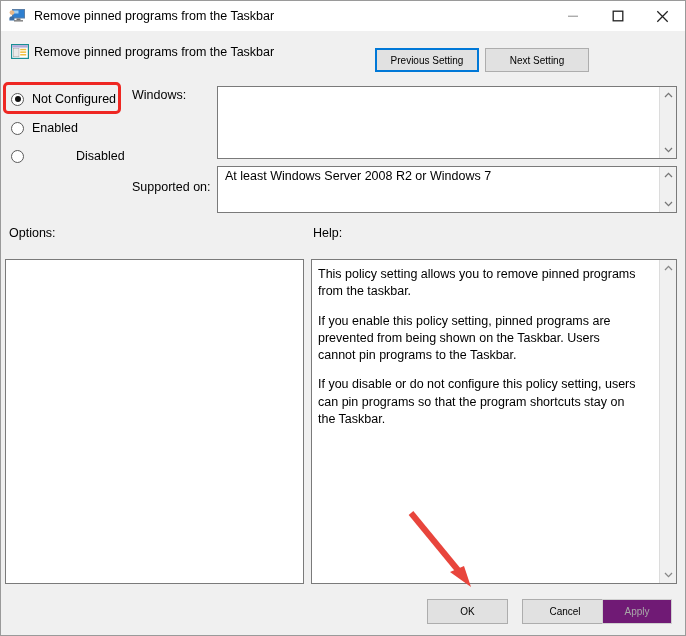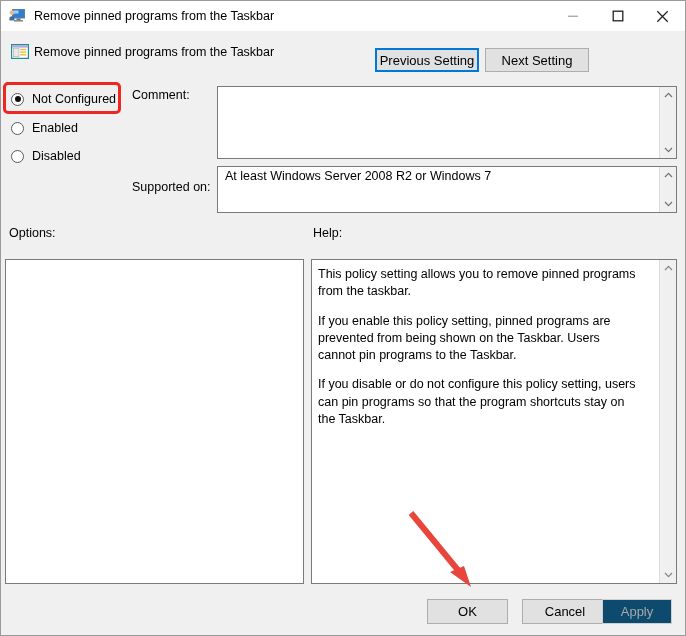--- a/index.html
+++ b/index.html
@@ -79,21 +79,21 @@
     position: absolute;
     left: 33px; top: 13px;
     font-size: 12.5px;
     white-space: nowrap;
   }
   .btn {
     box-sizing: border-box;
     background: #e1e1e1;
     border: 1px solid #adadad;
     font-family: "Liberation Sans", sans-serif;
-    font-size: 13px;
+    font-size: 10px;
     color: #000;
     text-align: center;
     display: flex;
     align-items: center;
     justify-content: center;
     padding: 0;
     cursor: default;
   }
   .btn-prev {
     position: absolute;
@@ -111,21 +111,21 @@
   
   .radio-row {
     position: absolute;
     left: 10px;
     display: flex;
     align-items: center;
     height: 18px;
   }
   .radio-row.r1 { top: 89px; }
   .radio-row.r2 { top: 118px; }
-  .radio-row.r3 { top: 146px; }
+  .radio-row.r3 { top: 146px; gap: 44px; }
   .radio-outer {
     width: 13px; height: 13px;
     box-sizing: border-box;
     border: 1px solid #5a5a5a;
     border-radius: 50%;
     background: #fff;
     position: relative;
     flex: none;
   }
   .radio-outer.checked::after {
@@ -227,21 +227,21 @@
     position: absolute;
     left: 521px; top: 598px;
     width: 86px; height: 25px;
   }
   .btn-apply {
     position: absolute;
     left: 601px; top: 598px;
     width: 70px; height: 25px;
     color: #a8a8a8;
     border-color: #cfcfcf;
-    background: #0c4a6e;
+    background: #701a75;
   }
 
   
   .arrow-overlay {
     position: absolute;
     left: 0; top: 0;
     width: 684px; height: 634px;
     pointer-events: none;
   }
 </style>
@@ -308,21 +308,21 @@
   <div class="radio-row r2">
     <span class="radio-outer"></span>
     <span class="radio-label">Enabled</span>
   </div>
   <div class="radio-row r3">
     <span class="radio-outer"></span>
     <span class="radio-label">Disabled</span>
   </div>
   <div class="red-highlight"></div>
 
-  <span class="field-label lbl-comment">Comment:</span>
+  <span class="field-label lbl-comment">Windows:</span>
   <div class="textbox tb-comment">
     <div class="tb-content"></div>
     <div class="scrollbar">
       <span class="sb-arrow">
         <svg width="9" height="6" viewBox="0 0 9 6">
             <path d="M1 5 L4.5 1.4 L8 5" stroke="#777" stroke-width="1.3" fill="none"></path>
           </svg>
       </span>
       <span class="sb-arrow">
         <svg width="9" height="6" viewBox="0 0 9 6">

